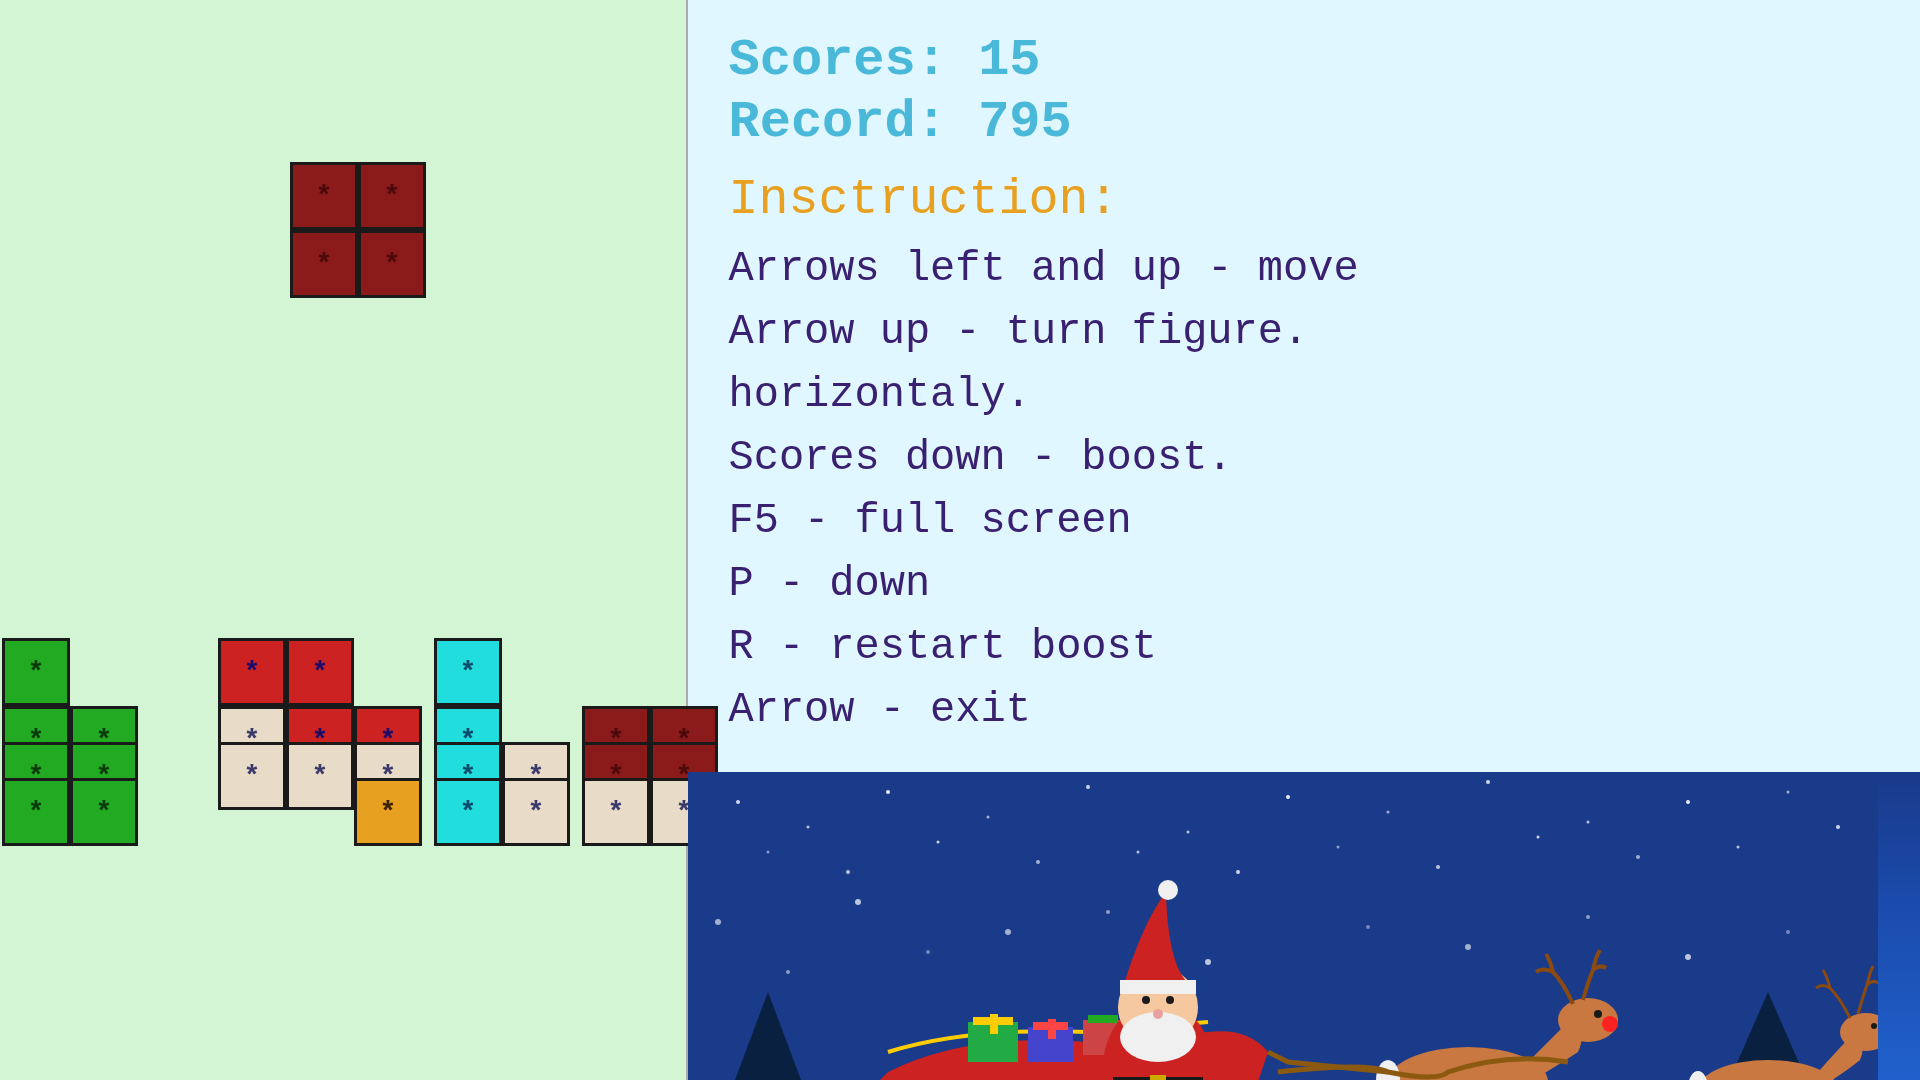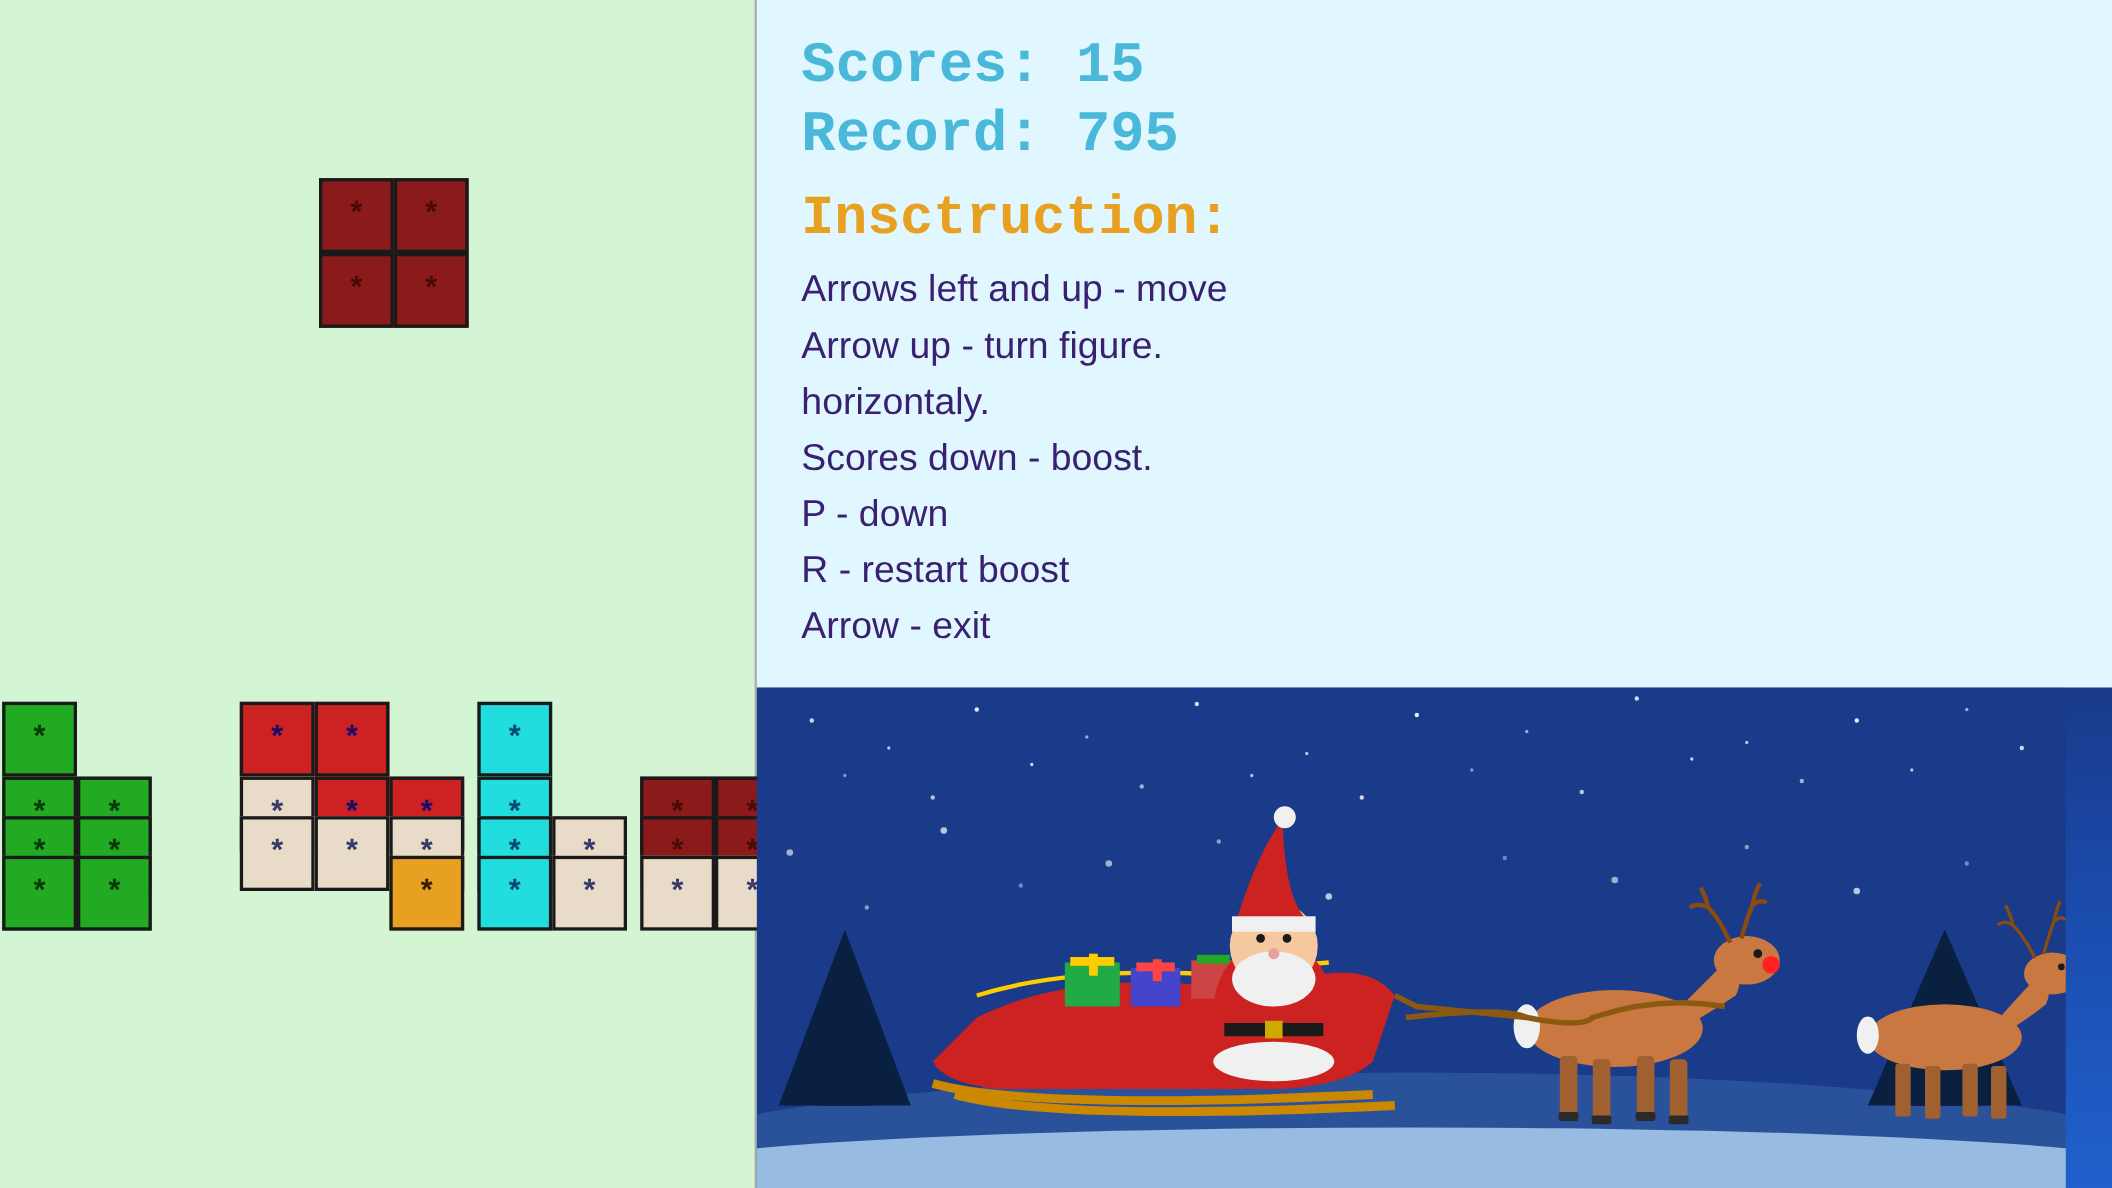--- a/index.html
+++ b/index.html
@@ -49,27 +49,26 @@
       font-family: 'Courier New', monospace;
       line-height: 1.2;
       margin-bottom: 16px;
     }
 
     #instruction-label {
       font-size: 50px;
       color: #e8a020;
       font-family: 'Courier New', monospace;
       margin-bottom: 10px;
-      font-weight: bold;
     }
 
     #instruction-body {
-      font-size: 34px;
+      font-size: 42px;
       color: #3a2070;
-      font-family: Liberation Sans, sans-serif;
+      font-family: Liberation Mono, monospace;
       line-height: 1.5;
     }
 
     #christmas-area {
       flex: 1;
       background: linear-gradient(180deg, #1a3a8a 0%, #1a4aaa 40%, #2060cc 100%);
       position: relative;
       overflow: hidden;
     }
 
@@ -142,20 +141,21 @@
 <div id="info-panel">
   <div id="score-instruction-area">
     <div id="scores-text">Scores: 15</div>
     <div id="record-text">Record: 795</div>
     <div id="instruction-label">Insctruction:</div>
     <div id="instruction-body">
         <div>Arrows left and up - move</div>
         <div>Arrow up - turn figure.</div>
         <div>horizontaly.</div>
         <div>Scores down - boost.</div>
+        <div>F5 - full screen</div>
         <div>P - down</div>
         <div>R - restart boost</div>
         <div>Arrow - exit</div>
       </div>
   </div>
 
   <div id="christmas-area">
     
     <svg width="1190" height="460" viewBox="0 0 1190 460">
 

